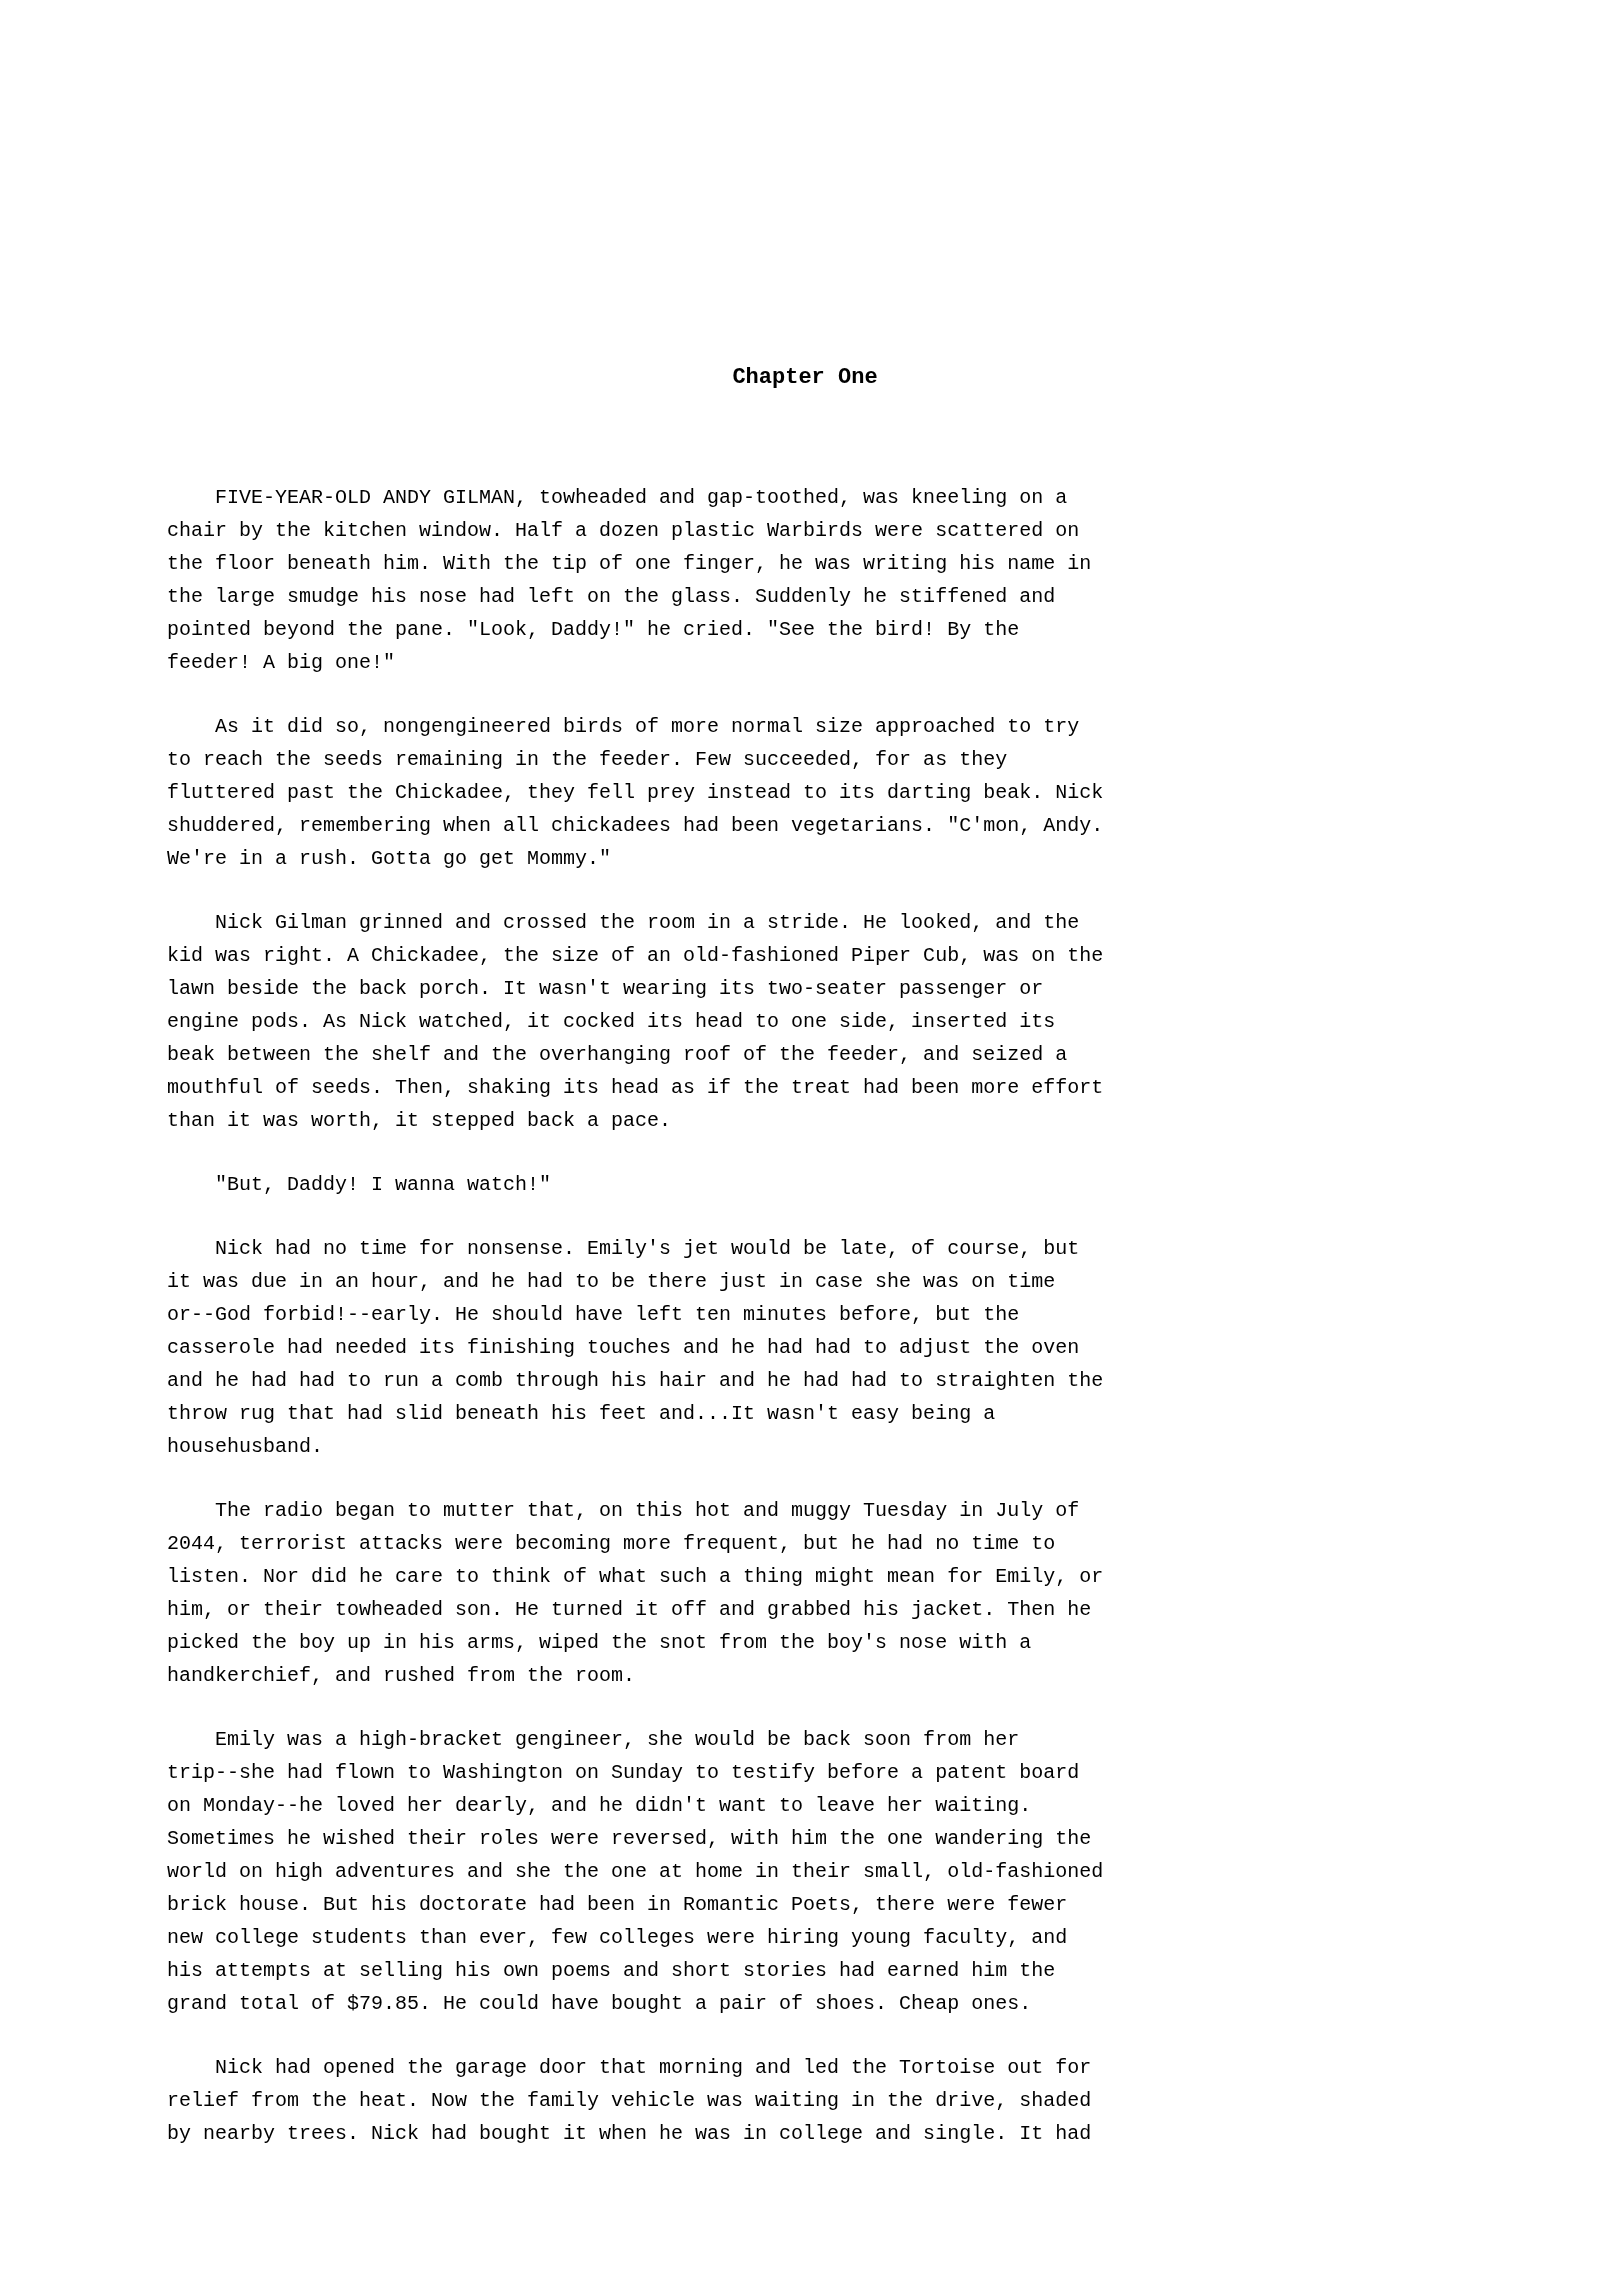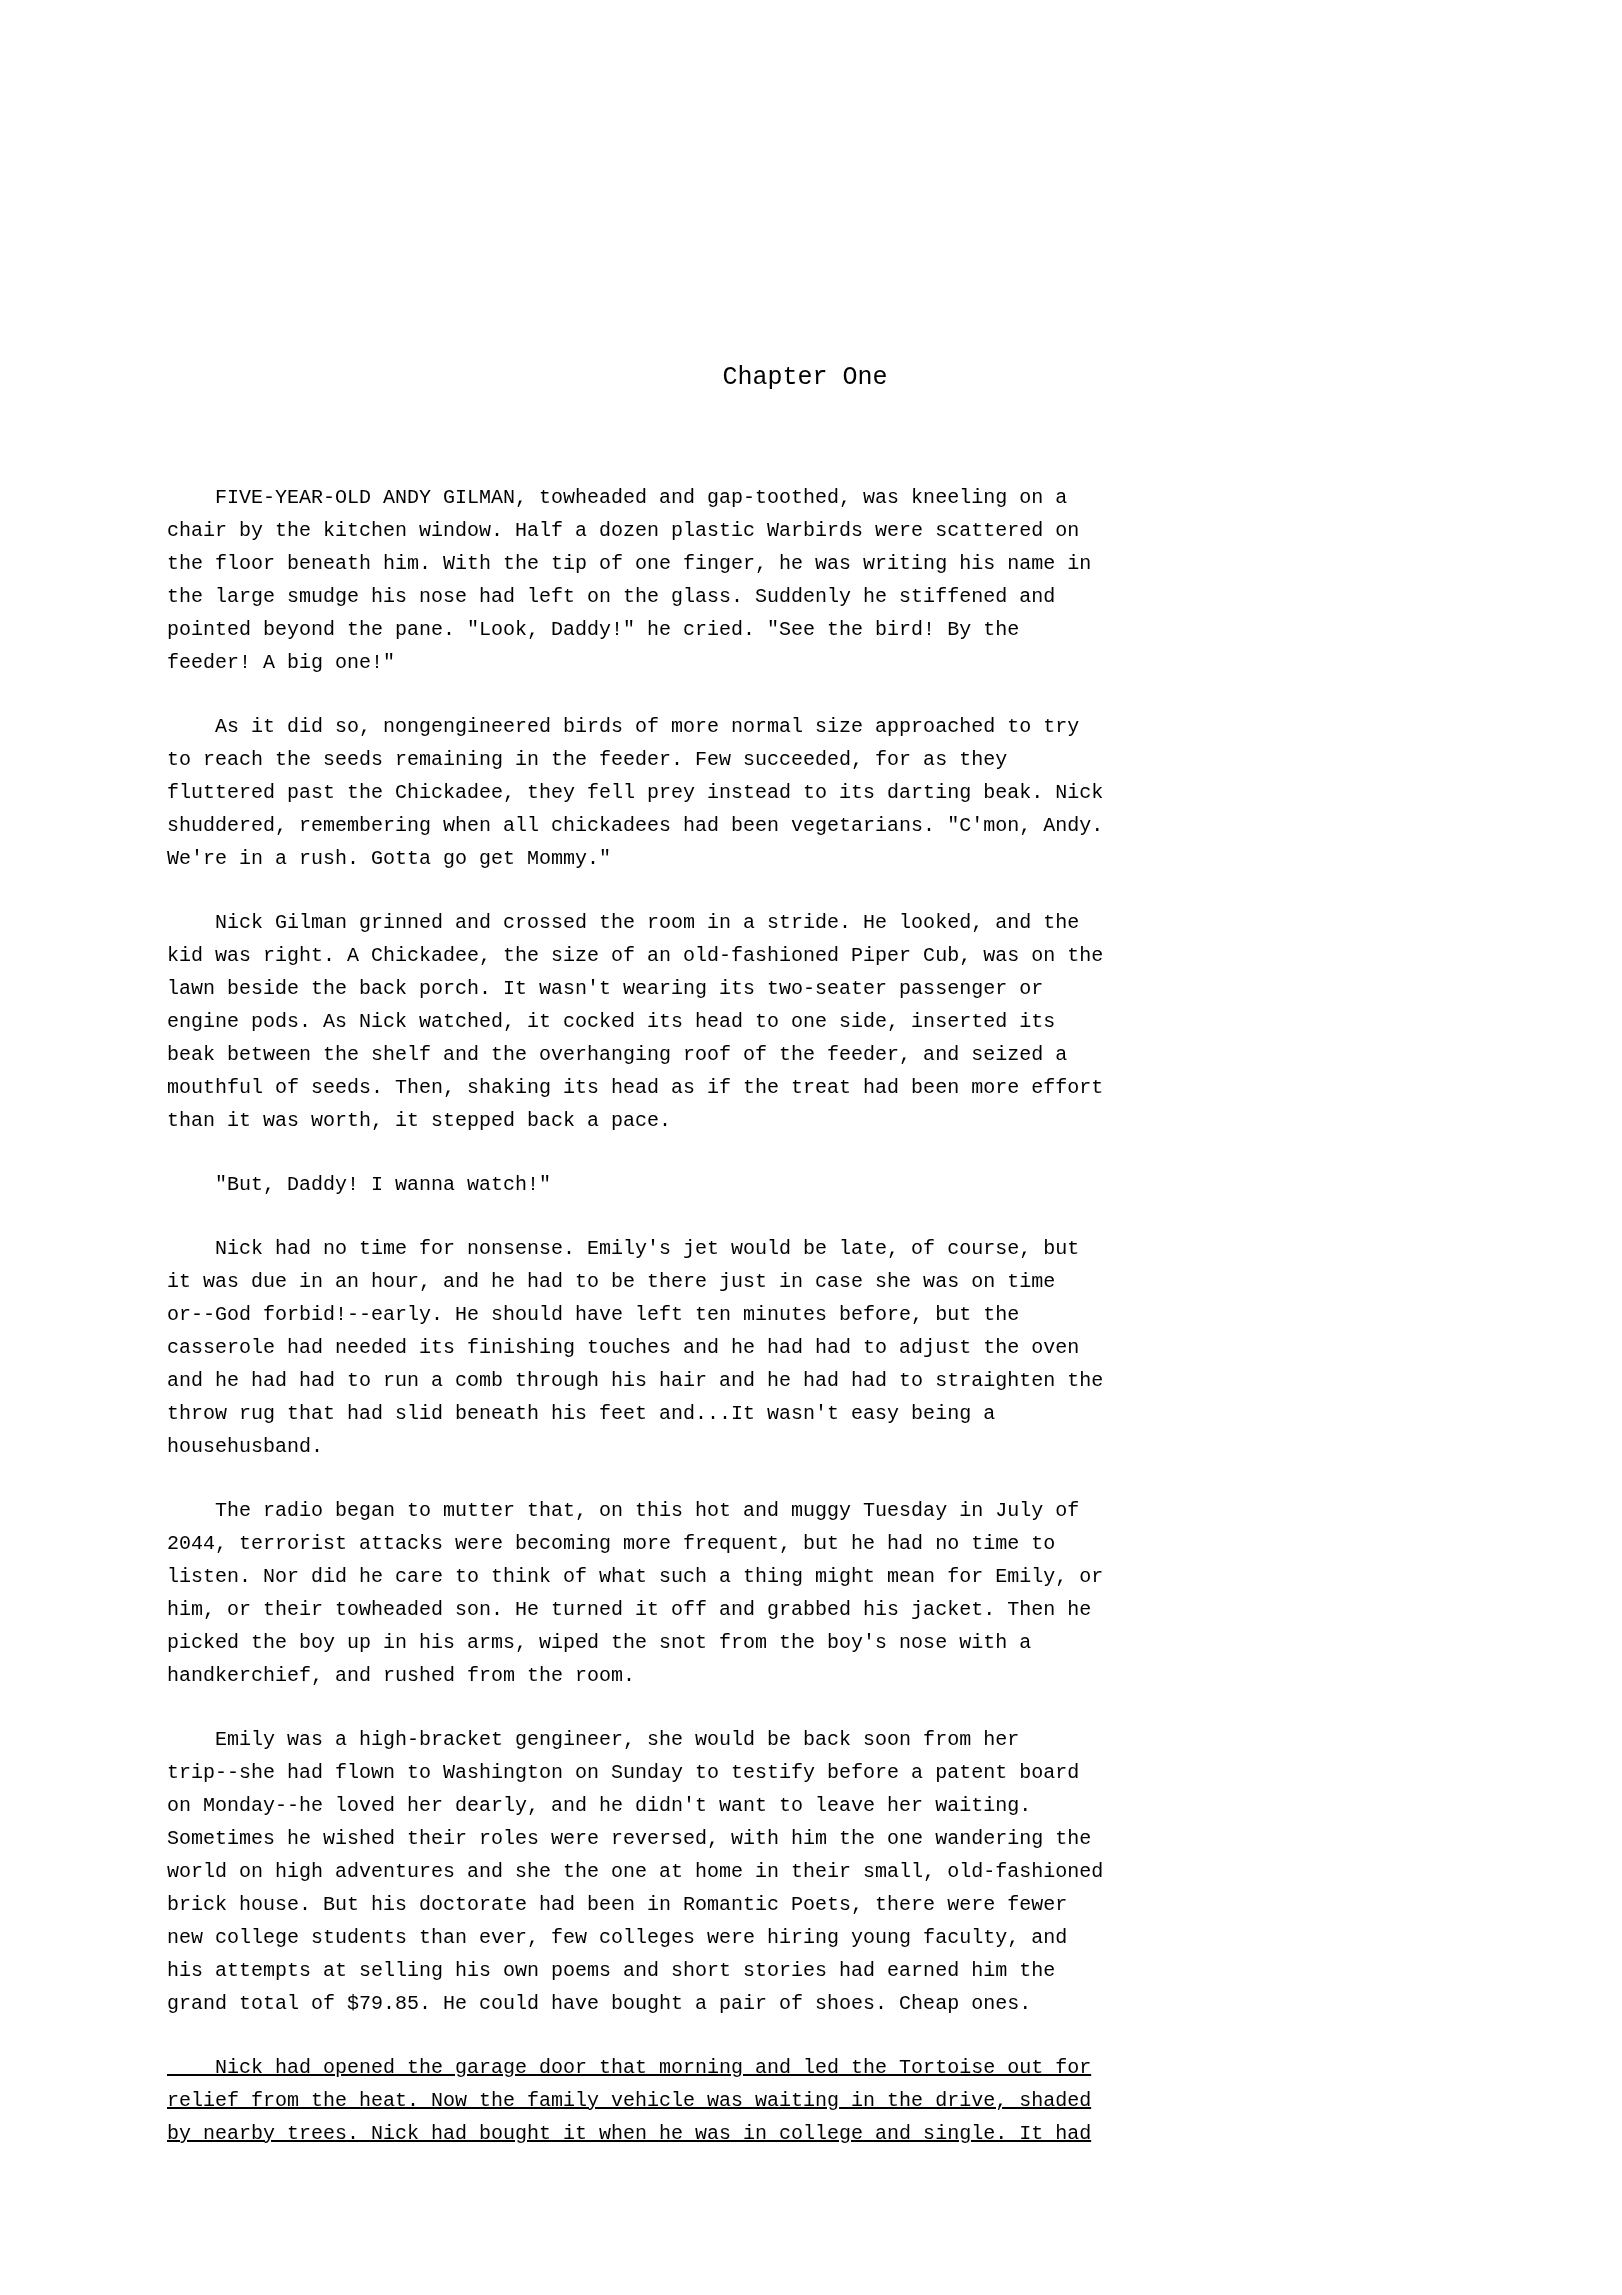--- a/index.html
+++ b/index.html
@@ -16,36 +16,35 @@
     font-family: "Liberation Mono", "DejaVu Sans Mono", monospace;
     color: #000000;
   }
   .manuscript {
     position: absolute;
     left: 167px;
     top: 361px;
     width: 1276px;
   }
   .chapter-title {
-    font-size: 25px;
+    font-size: 22px;
     line-height: 33px;
-    font-weight: normal;
+    font-weight: bold;
     text-align: center;
     white-space: pre;
     margin: 0 0 87px 0;
   }
   .para {
     font-size: 20px;
     line-height: 33px;
     white-space: pre;
     margin: 0 0 31px 0;
   }
   .para:last-child {
     margin-bottom: 0;
-    text-decoration: underline;
   }
 </style>
 </head>
 <body>
 
 <div class="page">
   <div class="manuscript">
     <div class="chapter-title">Chapter One</div>
     <div id="paragraph-container">
         <div class="para">    FIVE-YEAR-OLD ANDY GILMAN, towheaded and gap-toothed, was kneeling on a

